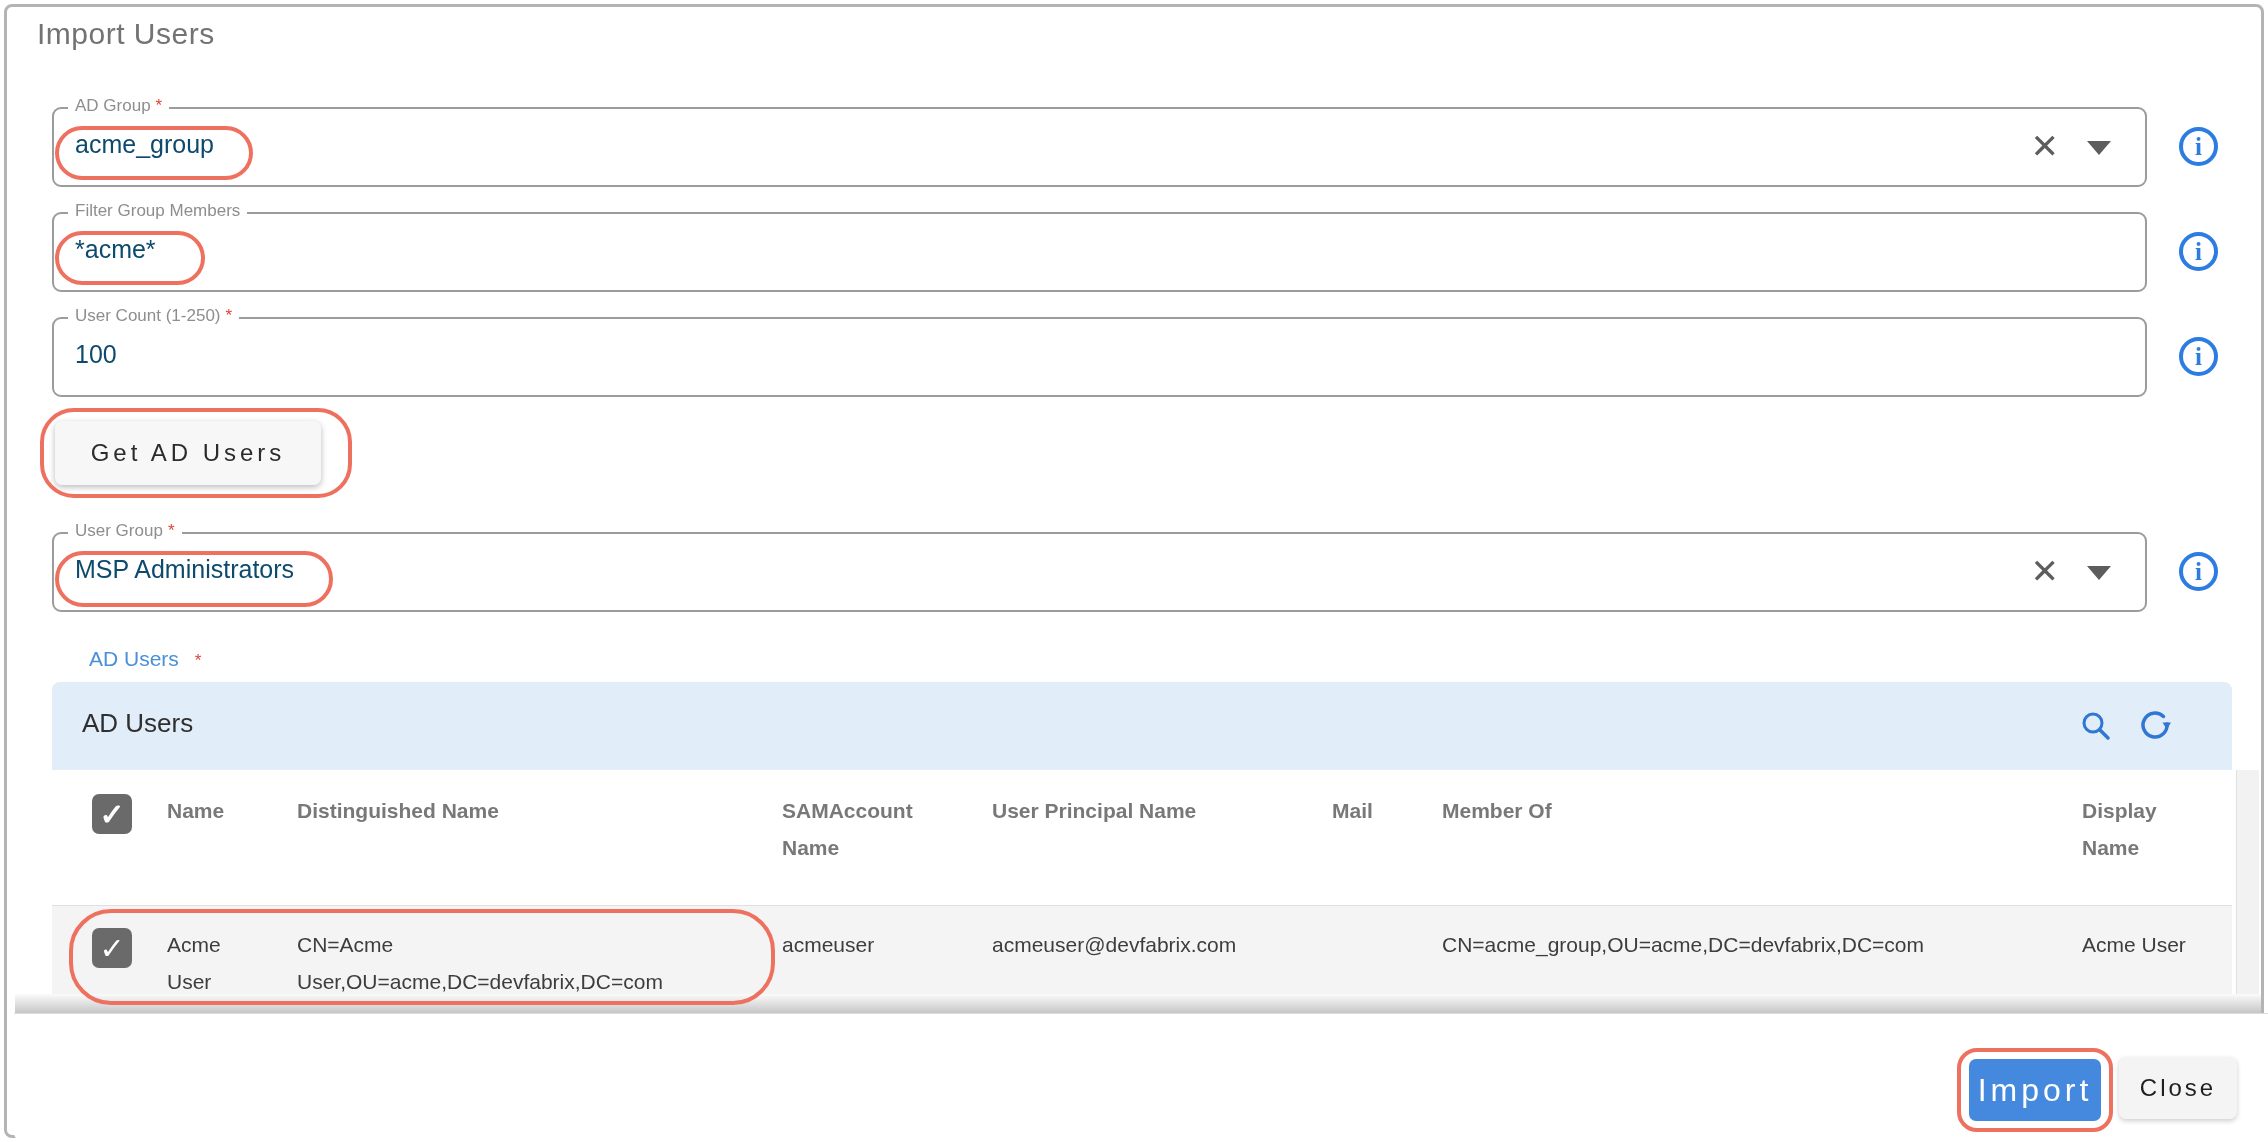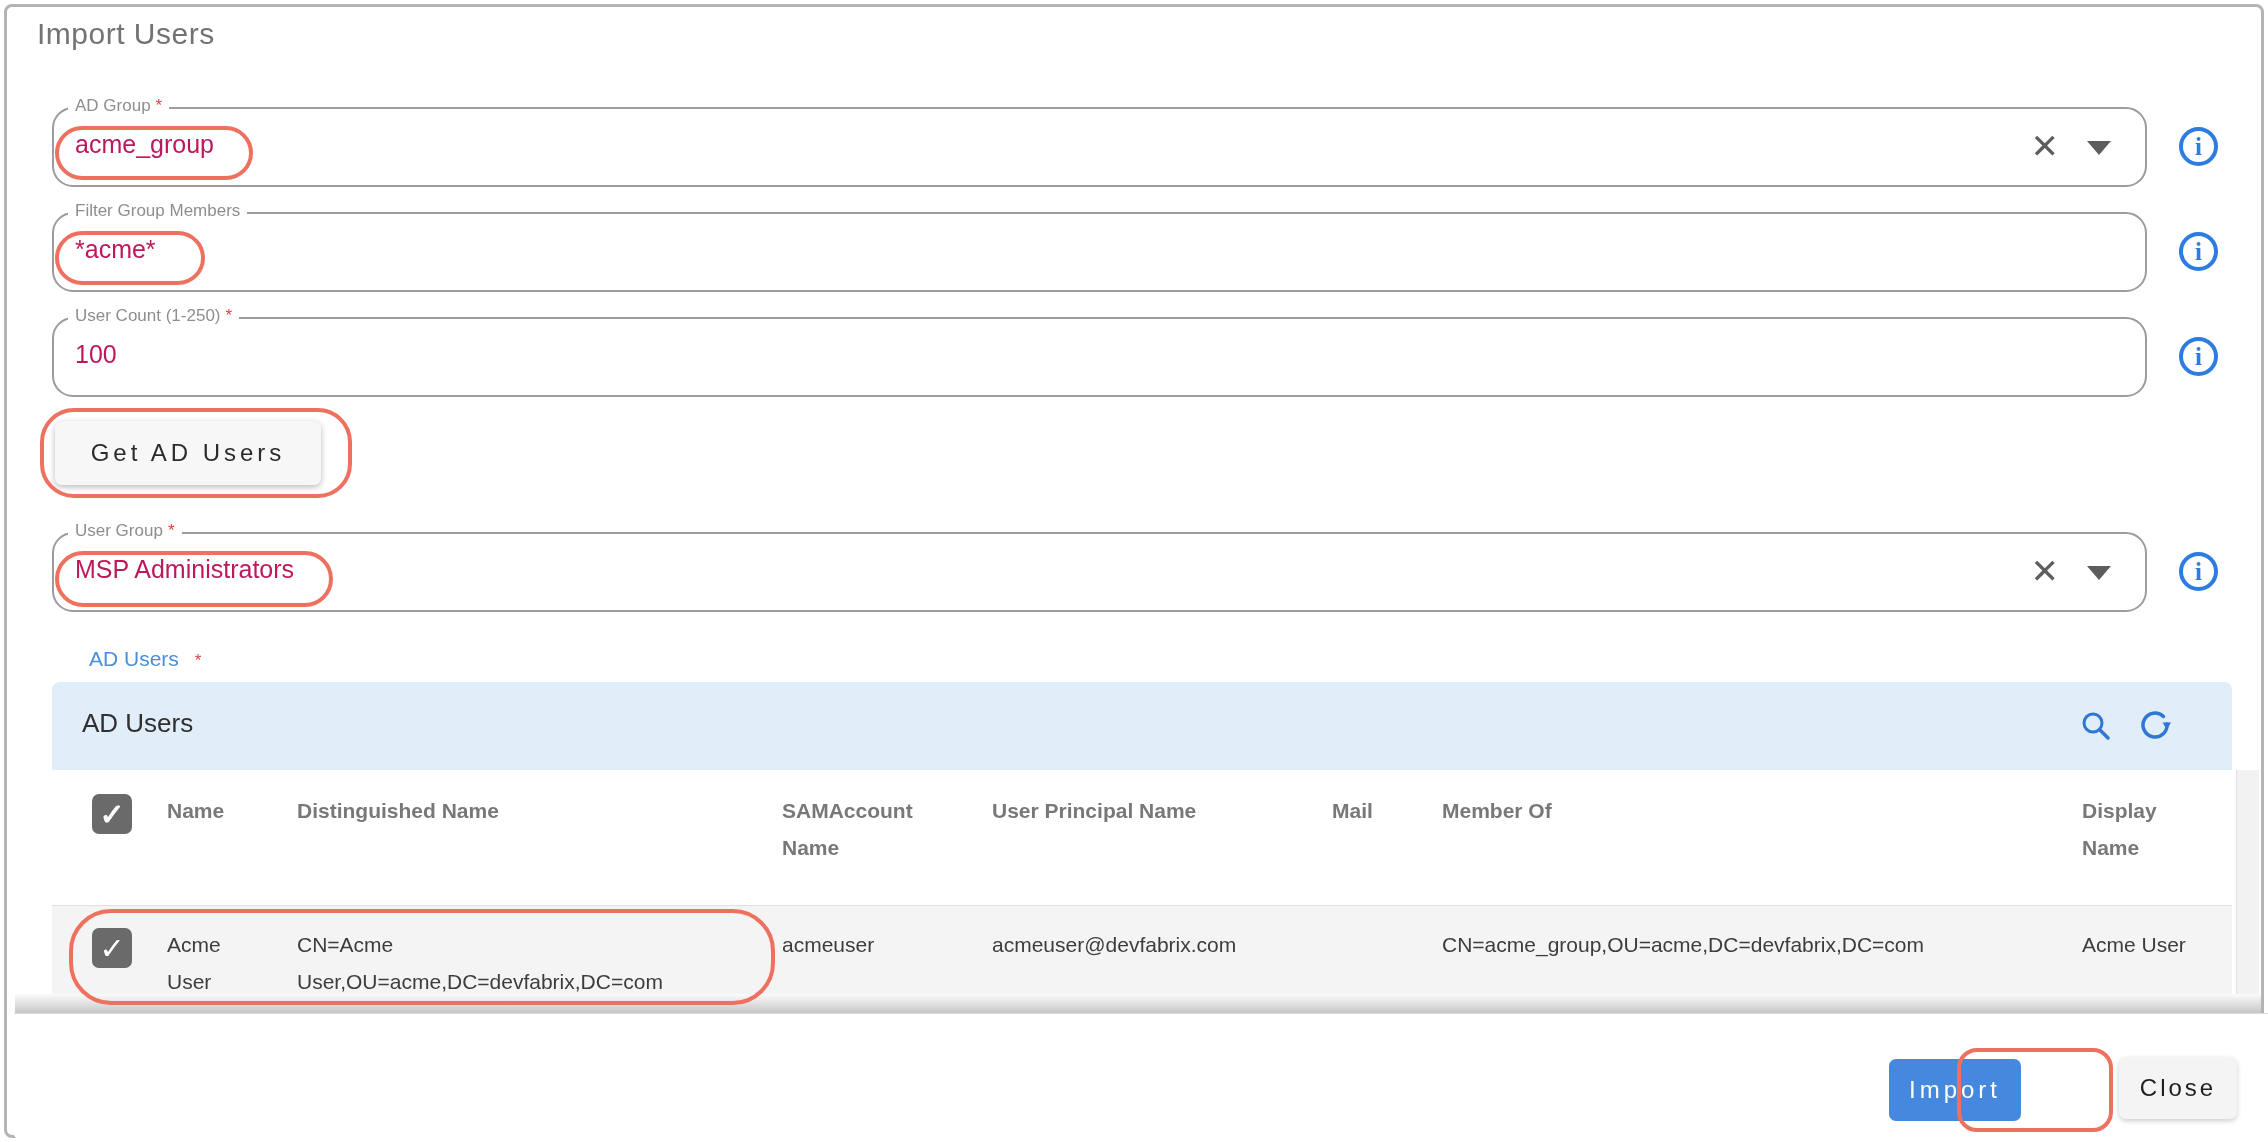--- a/index.html
+++ b/index.html
@@ -5,38 +5,38 @@
   * { margin:0; padding:0; box-sizing:border-box; }
   html,body { width:2268px; height:1142px; background:#fff; font-family:"Liberation Sans", sans-serif; overflow:hidden; }
   #stage { position:relative; width:2268px; height:1142px; }
   #frame { position:absolute; left:4px; top:4px; width:2260px; height:1134px;
            border:3px solid #b4b4b4; border-radius:8px; background:#fff; }
 
   .page-title { position:absolute; left:30px; top:10px; font-size:30px; color:#737373; letter-spacing:0.5px; }
 
   
   .field { position:absolute; left:45px; width:2095px; height:80px;
-           border:2px solid #9c9c9c; border-radius:21px; background:#fff; }
+           border:2px solid #9c9c9c; border-radius:9px; background:#fff; }
   .field .flabel { position:absolute; top:-13px; left:14px; background:#fff; padding:0 7px;
                    font-size:17px; color:#8e8e8e; white-space:nowrap; }
   .req { color:#e0443a; margin-left:5px; font-size:17px; }
-  .field .fvalue { position:absolute; left:21px; top:21px; font-size:25px; color:#be185d; }
+  .field .fvalue { position:absolute; left:21px; top:21px; font-size:25px; color:#0c4a6e; }
   .clear-x { position:absolute; right:86px; top:17px; font-size:34px; color:#5d5d5d; cursor:pointer; line-height:40px; }
   .caret { position:absolute; right:34px; top:32px; width:0; height:0;
            border-left:12px solid transparent; border-right:12px solid transparent; border-top:14px solid #5d5d5d; }
   .info-icon { position:absolute; left:2172px; width:39px; height:39px; border:4px solid #2d7ce2; border-radius:50%;
                color:#2d7ce2; display:flex; align-items:center; justify-content:center;
                font-family:"Liberation Serif", serif; font-weight:700; font-size:25px; cursor:pointer; }
 
   
   .btn { display:flex; align-items:center; justify-content:center; border-radius:7px; cursor:pointer; }
   #get-btn { position:absolute; left:48px; top:414px; width:266px; height:64px; background:#f7f7f7;
              box-shadow:0 2px 6px rgba(0,0,0,0.28); font-size:24px; letter-spacing:4px; color:#2b2b2b; }
-  #import-btn { position:absolute; left:1882px; top:1052px; width:132px; height:62px; background:#4489dd;
-                color:#fff; font-size:24px; letter-spacing:4px; }
+  #import-btn { position:absolute; left:1962px; top:1052px; width:132px; height:62px; background:#4489dd;
+                color:#fff; font-size:32px; letter-spacing:4px; }
   #close-btn { position:absolute; left:2112px; top:1050px; width:118px; height:62px; background:#f4f4f4;
                box-shadow:0 2px 5px rgba(0,0,0,0.2); color:#1f1f1f; font-size:24px; letter-spacing:3px; }
 
   
   .section-label { position:absolute; left:47px; top:640px; font-size:21px; color:#4a90d8;margin-left:35px; }
   #table { position:absolute; left:45px; top:675px; width:2180px; height:328px; background:#fff; }
   #table-head { position:absolute; left:0; top:0; width:2180px; height:88px; background:#e1edf9; border-radius:8px 8px 0 0; }
   #table-head .ttitle { position:absolute; left:30px; top:26px; font-size:26px; color:#2f2f2f; }
   .head-icon { position:absolute; top:26px; width:36px; height:36px; cursor:pointer; }
   #search-ic { right:118px; } #refresh-ic { right:58px; }

